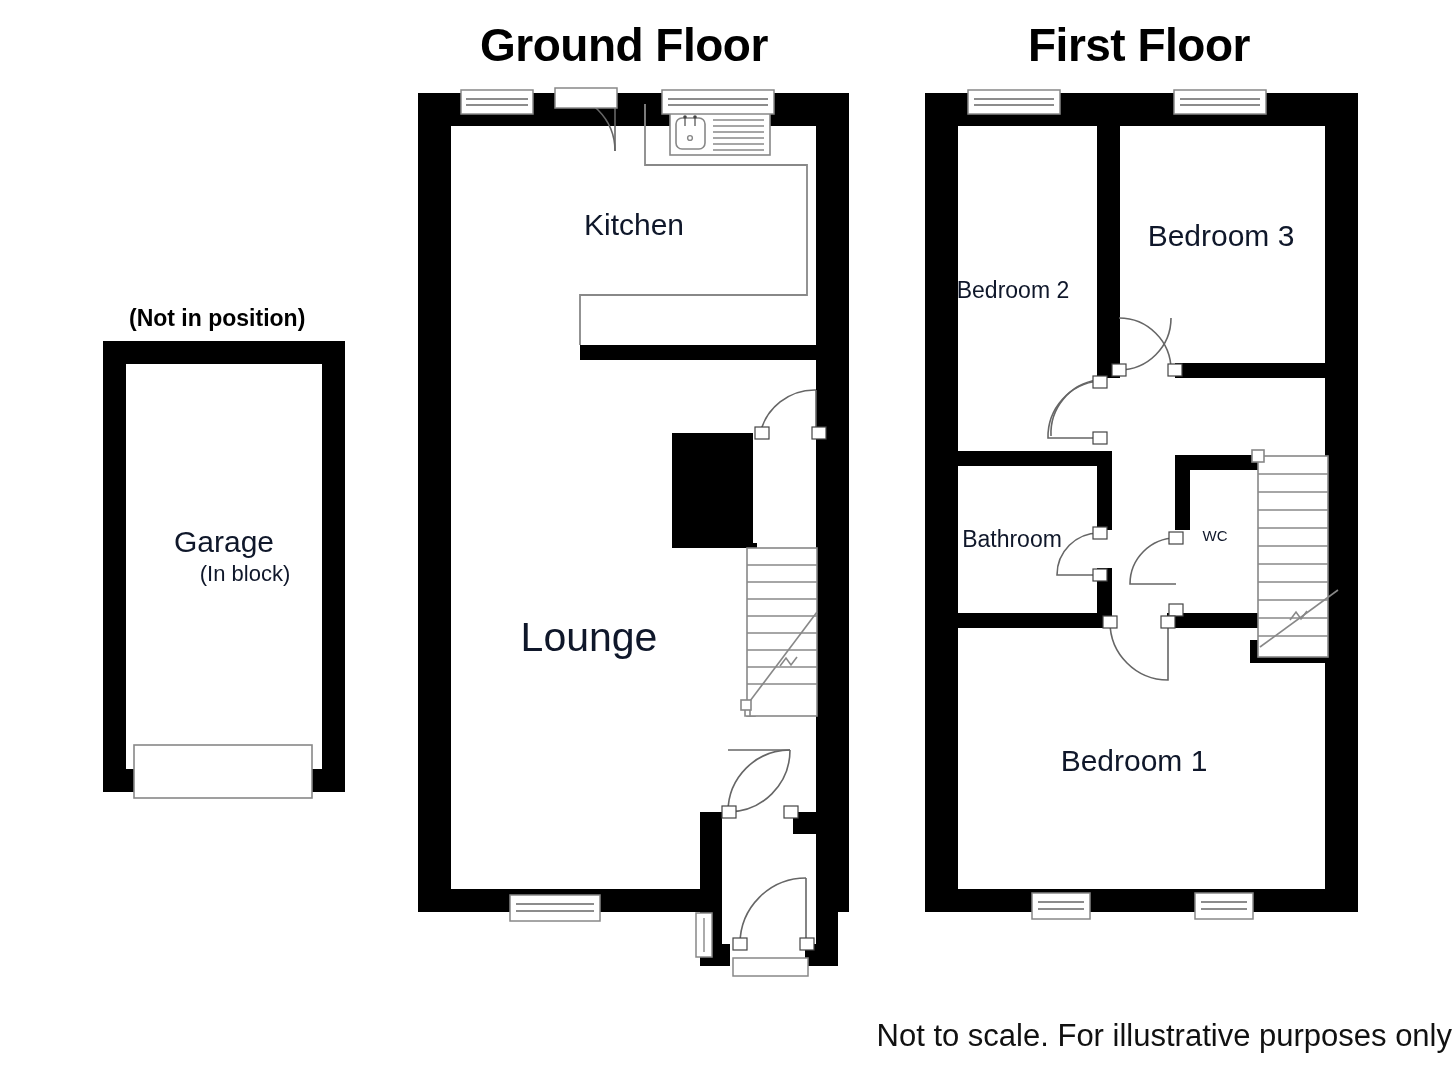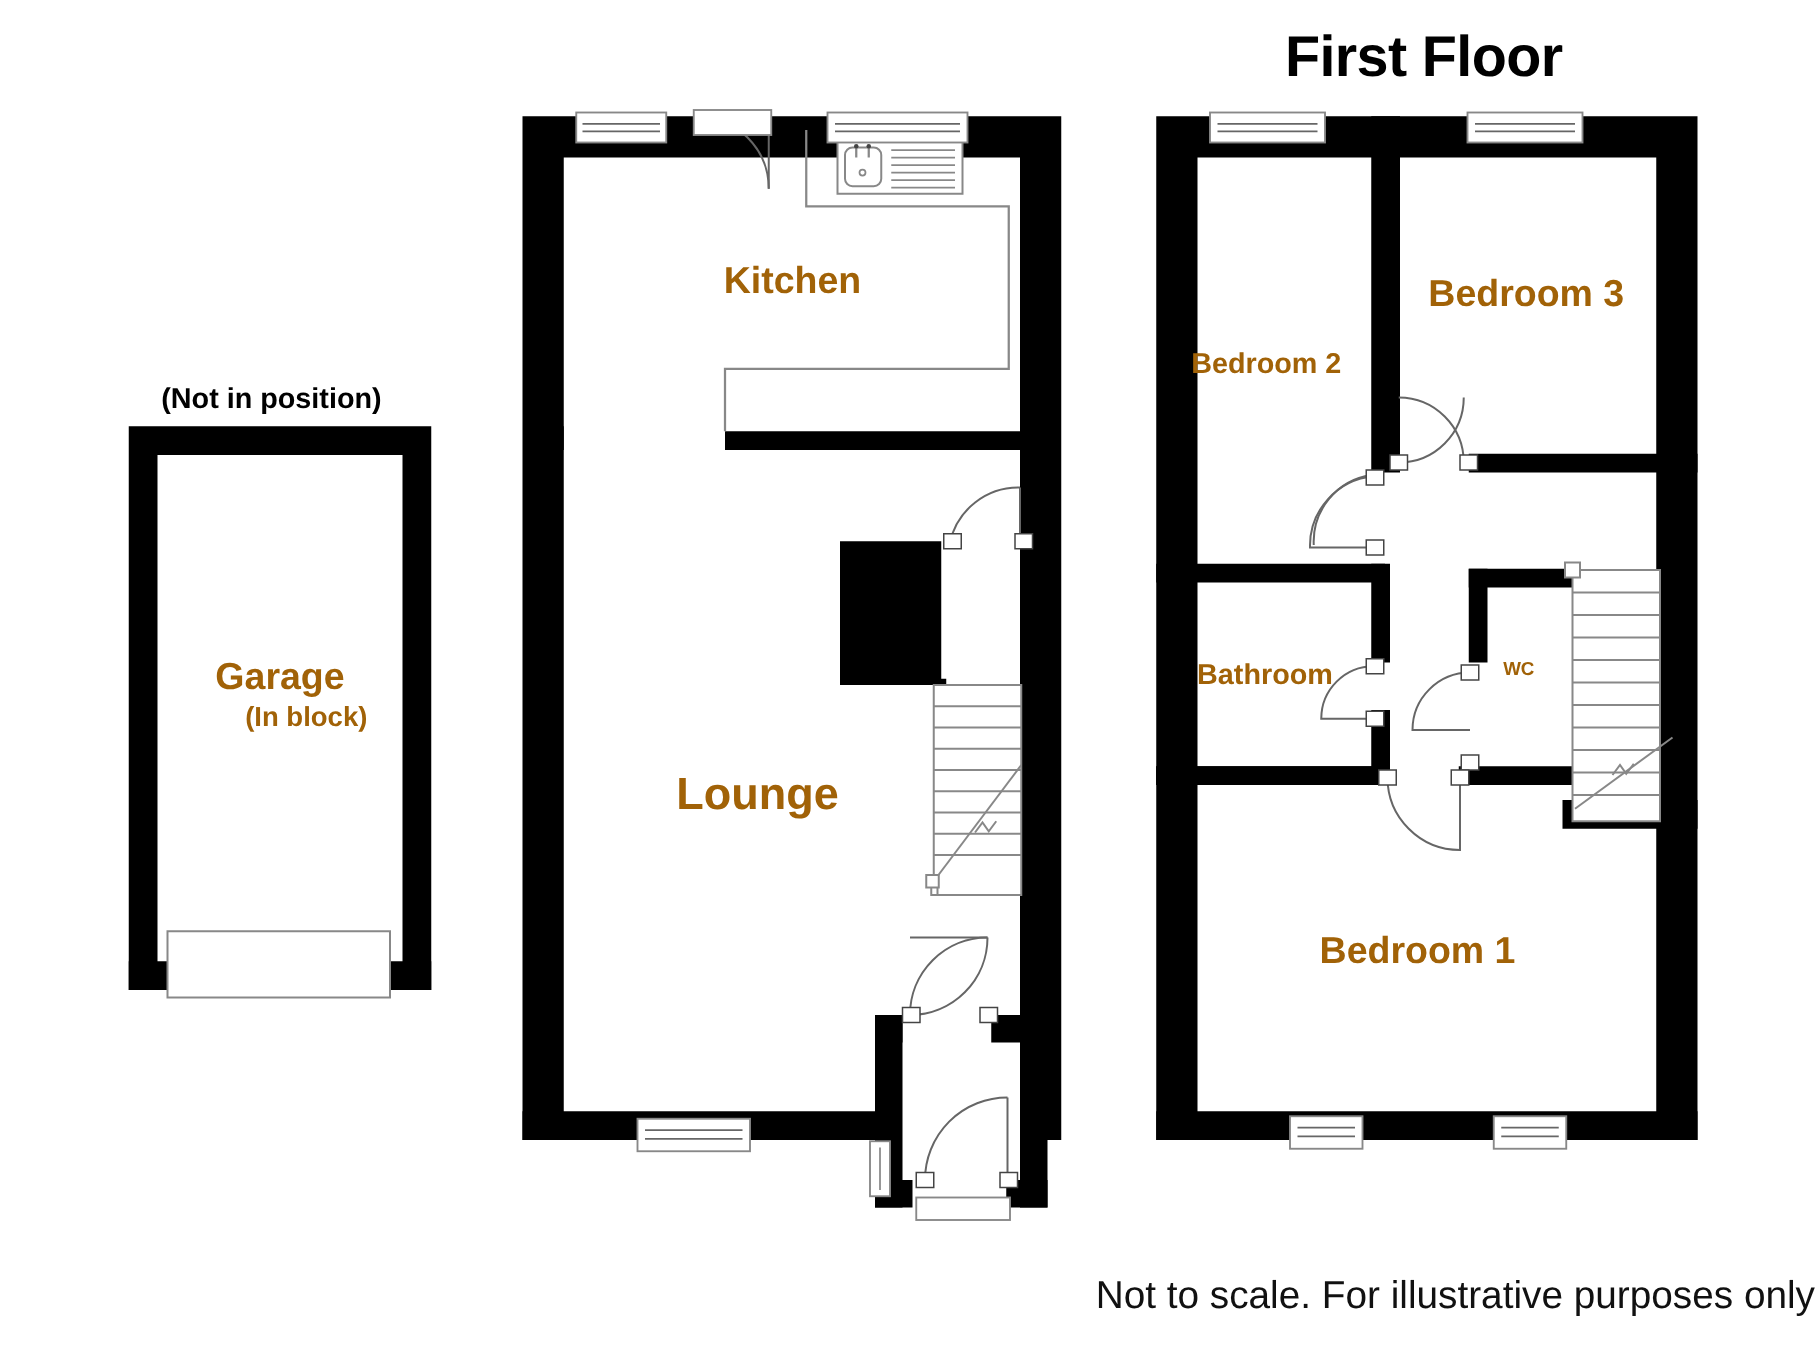--- a/index.html
+++ b/index.html
@@ -2,21 +2,21 @@
 <html><head>
 <meta charset="utf-8">
 <style>
   html,body{margin:0;padding:0;background:#ffffff;}
   body{width:1452px;height:1080px;font-family:"Liberation Sans",sans-serif;color:#000;}
   #stage{position:relative;width:1452px;height:1080px;overflow:hidden;background:#fff;}
   .ttl{position:absolute;font-weight:bold;color:#000;white-space:nowrap;}
   #t-ground{left:480px;top:18px;font-size:46px;letter-spacing:-0.5px;}
   #t-first{left:1028px;top:18px;font-size:46px;letter-spacing:-0.5px;}
   #t-notpos{left:129px;top:305px;font-size:23px;font-weight:bold;}
-  .rlbl{position:absolute;font-weight:bold;color:#a16207;white-space:nowrap;text-align:center;}
+  .rlbl{position:absolute;font-weight:normal;color:#0f172a;white-space:nowrap;text-align:center;}
   #svgwrap{position:absolute;left:0;top:0;width:1452px;height:1080px;}
   .cap{position:absolute;left:0;top:1018px;width:1452px;text-align:right;font-size:31px;color:#111;}
 </style>
 </head>
 <body>
 
 <div id="stage">
 
   <svg id="svgwrap" viewBox="0 0 1452 1080">
     <g>
@@ -233,28 +233,29 @@
         <line x1="1038" y1="909" x2="1084" y2="909" stroke="#666" stroke-width="1.4"></line>
       </g>
       <g>
         <rect x="1195" y="893" width="58" height="26" fill="#fff" stroke="#888" stroke-width="1.5"></rect>
         <line x1="1201" y1="902" x2="1247" y2="902" stroke="#666" stroke-width="1.4"></line>
         <line x1="1201" y1="909" x2="1247" y2="909" stroke="#666" stroke-width="1.4"></line>
       </g>
     </g>
   </svg>
 
+  <div class="ttl" id="t-ground">Ground Floor</div>
   <div class="ttl" id="t-first">First Floor</div>
   <div class="ttl" id="t-notpos">(Not in position)</div>
 
   <div class="rlbl" style="left:0;top:525px;width:448px;font-size:30px;">Garage</div>
   <div class="rlbl" style="left:0;top:561px;width:448px;font-size:22px;padding-left:21px;">(In block)</div>
 
   <div class="rlbl" style="left:434px;top:208px;width:400px;font-size:30px;">Kitchen</div>
-  <div class="rlbl" style="left:406px;top:614px;width:400px;font-size:36px;">Lounge</div>
+  <div class="rlbl" style="left:389px;top:614px;width:400px;font-size:41px;">Lounge</div>
 
   <div class="rlbl" style="left:863px;top:277px;width:300px;font-size:23px;">Bedroom 2</div>
   <div class="rlbl" style="left:1021px;top:219px;width:400px;font-size:30px;">Bedroom 3</div>
   <div class="rlbl" style="left:862px;top:526px;width:300px;font-size:23px;">Bathroom</div>
   <div class="rlbl" style="left:1115px;top:527px;width:200px;font-size:15px;">WC</div>
   <div class="rlbl" style="left:934px;top:744px;width:400px;font-size:30px;">Bedroom 1</div>
 
   <div class="cap">Not to scale. For illustrative purposes only</div>
 
 </div>

